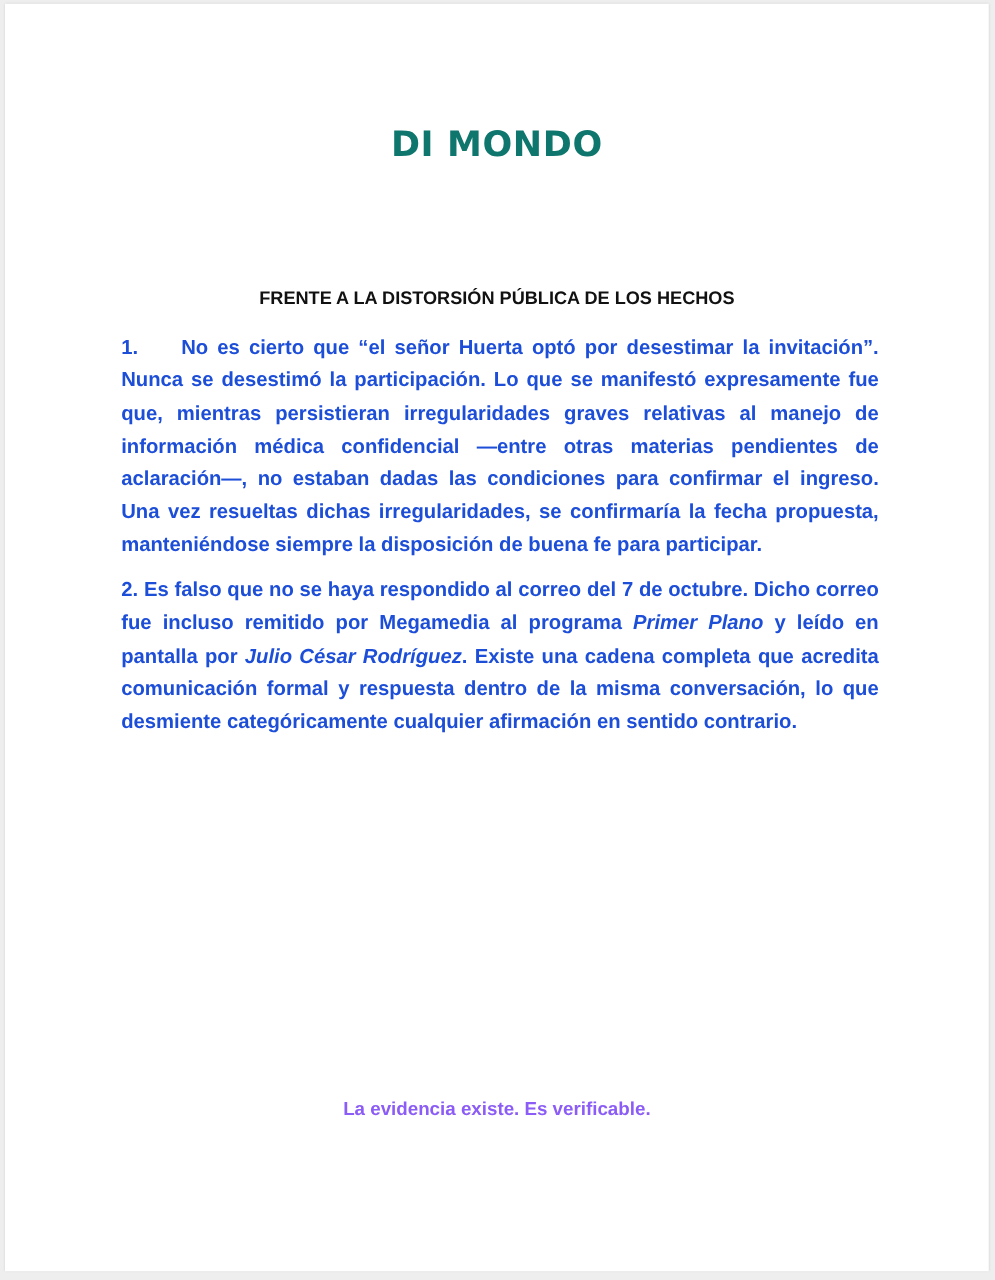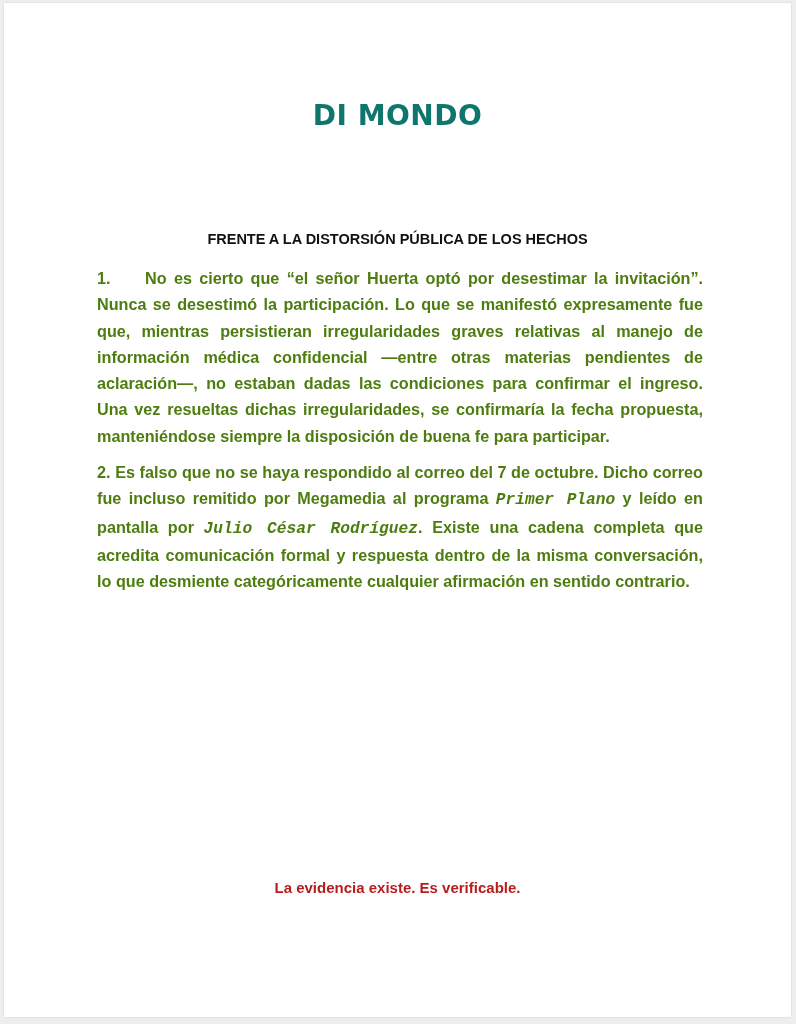--- a/index.html
+++ b/index.html
@@ -48,47 +48,46 @@
     }
     .body {
       position: absolute;
       left: 93px;
       width: 606px;
       top: 262px;
       font-family: "Liberation Sans", sans-serif;
       font-weight: bold;
       font-size: 16.2px;
       line-height: 26.3px;
-      color: #4d7c0f;
+      color: #1d4ed8;
       text-align: justify;
     }
     .para {
       margin: 0 0 10px 0;
     }
     .num {
       display: inline-block;
       width: 48px;
     }
     .num-inline {
       display: inline;
     }
     em {
       font-style: italic;
-      font-family: Liberation Mono, monospace;
     }
     .closing {
       position: absolute;
       top: 876px;
       left: 0;
       right: 0;
       text-align: center;
       font-family: "Liberation Sans", sans-serif;
       font-weight: bold;
       font-size: 15px;
-      color: #b91c1c;
+      color: #8b5cf6;
     }
   </style>
 </head>
 <body>
 
 <div class="page">
   <div class="title">DI MONDO</div>
   <div class="subtitle">FRENTE A LA DISTORSIÓN PÚBLICA DE LOS HECHOS</div>
 
   <div class="body">

